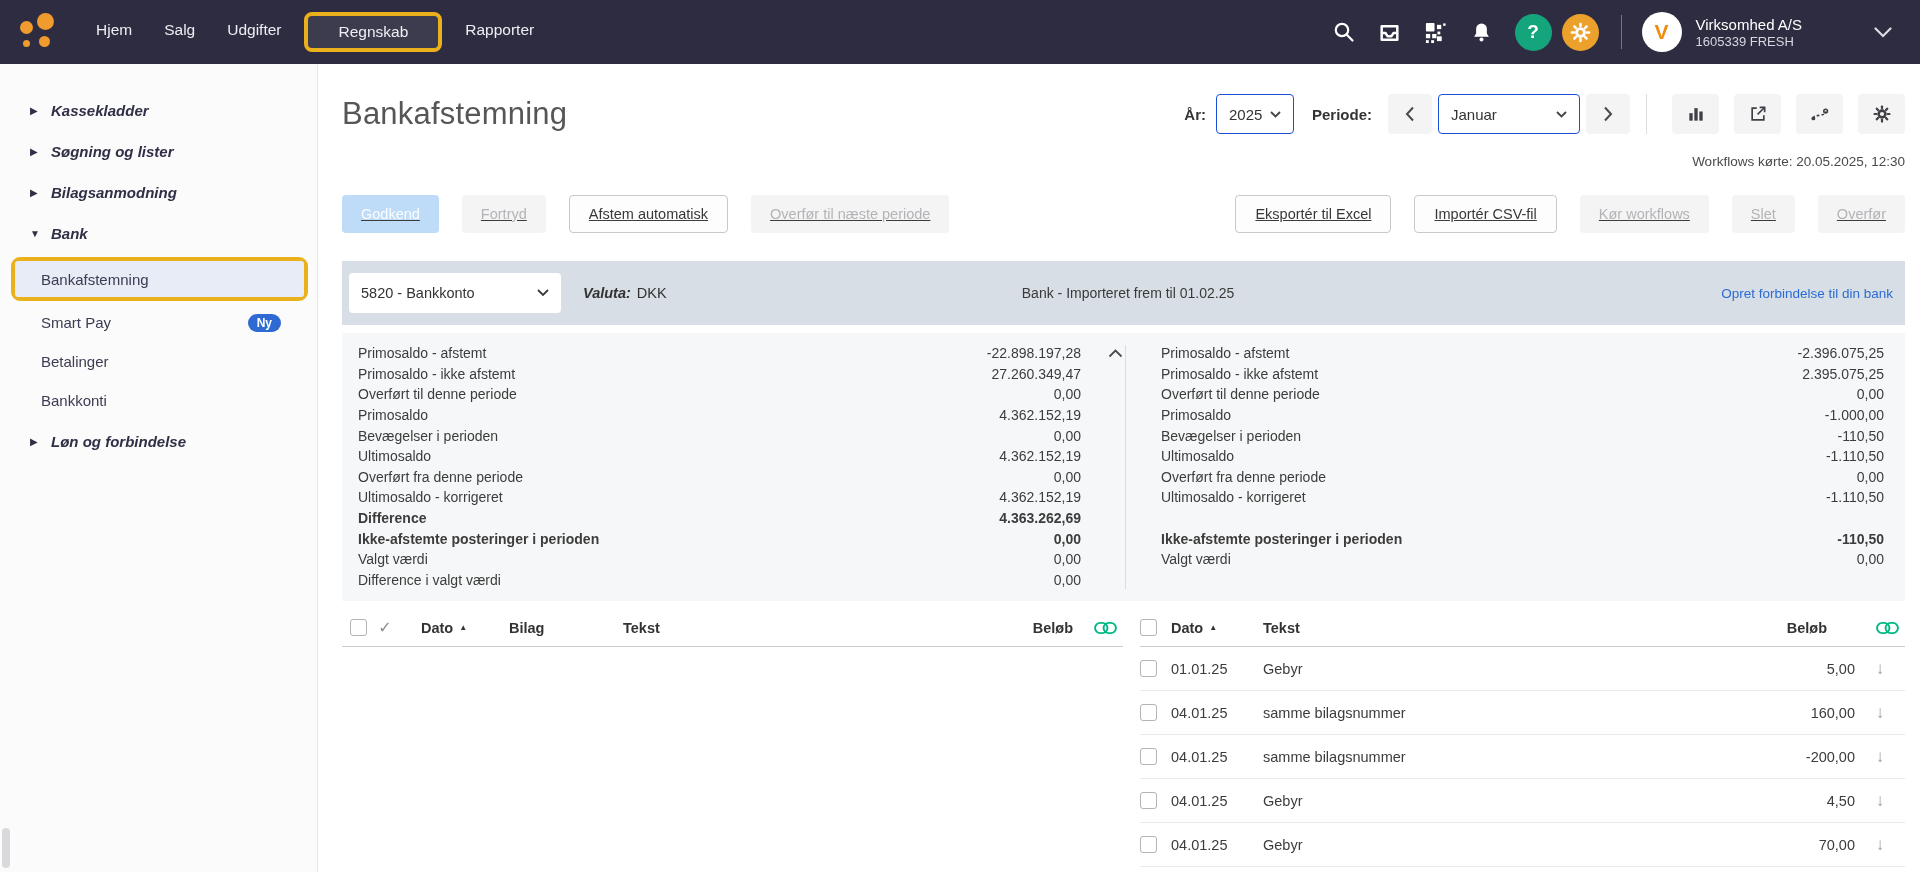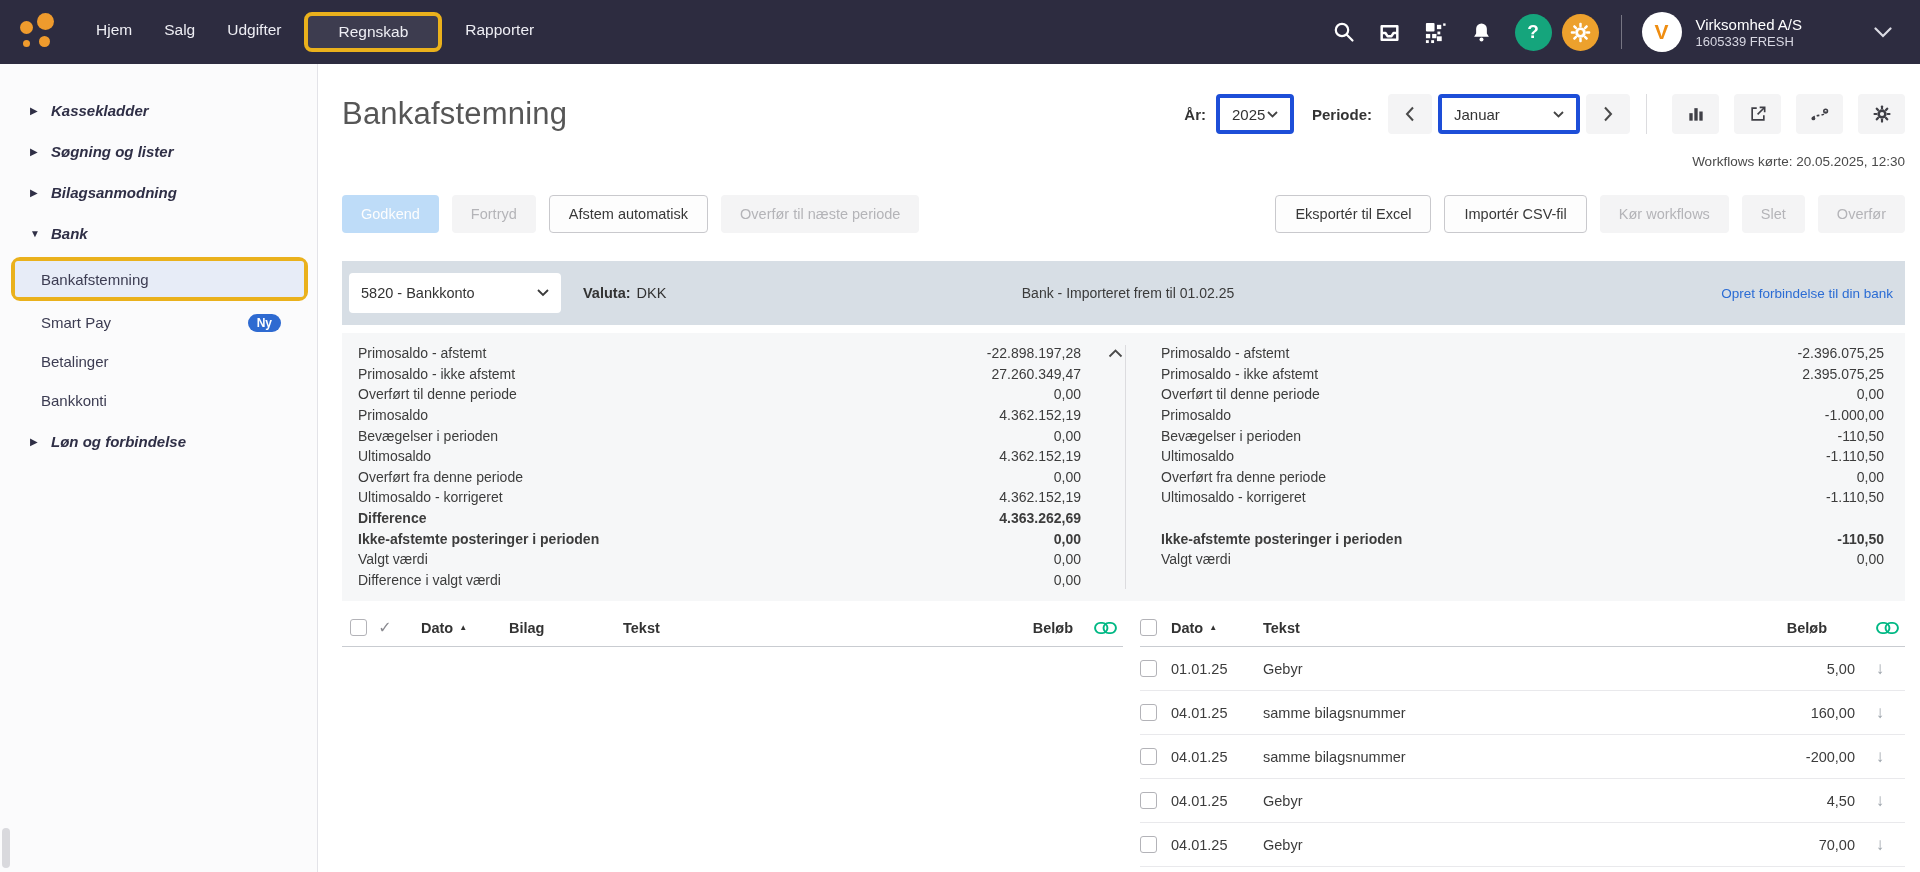--- a/index.html
+++ b/index.html
@@ -42,42 +42,42 @@
   .ann-box { border:4px solid #eab11c; border-radius:9px; margin:3px 9px 3px 11px; }
   .ann-box .side-child { background:#e7ecf7; border-radius:3px; padding-left:26px; height:36px; margin:0; }
   .badge { margin-left:auto; margin-right:36px; background:#2e6ad1; color:#fff; font-size:12px; font-weight:bold; padding:2px 9px; border-radius:10px; }
   .side-scroll-thumb { position:absolute; left:2px; bottom:4px; width:8px; height:40px; background:#d9d9dd; border-radius:4px; }
 
   
   .page-header { display:flex; align-items:center; justify-content:space-between; padding:26px 15px 0 24px; height:74px; }
   .page-title { font-size:31px; font-weight:400; color:#565656; letter-spacing:.2px; }
   .controls { display:flex; align-items:center; }
   .ctl-label { font-size:15px; font-weight:bold; color:#333; margin:0 10px 0 18px; }
-  .select { height:40px; background:#fff; border:4px solid #1d4ed8; border-radius:4px; display:flex; align-items:center; justify-content:space-between; padding:0 12px; font-size:15px; color:#333; cursor:pointer; }
+  .select { height:40px; background:#fff; border:1px solid #1d4ed8; border-radius:4px; display:flex; align-items:center; justify-content:space-between; padding:0 12px; font-size:15px; color:#333; cursor:pointer; }
   .select.year { width:78px; }
   .select.period { width:142px; }
   .sq-btn { height:40px; width:44px; background:#f4f4f5; border:none; border-radius:4px; display:flex; align-items:center; justify-content:center; cursor:pointer; margin:0 6px; }
   .v-div { width:1px; height:40px; background:#dcdcdf; margin:0 10px; }
   .icon-btn { height:40px; width:47px; background:#f4f4f5; border:none; border-radius:4px; display:flex; align-items:center; justify-content:center; cursor:pointer; margin-left:15px; }
   .workflows-note { text-align:right; padding-right:15px; margin-top:16px; font-size:13.5px; color:#4a4a4a; height:18px; }
 
   
   .toolbar { display:flex; margin:23px 15px 0 24px; }
-  .tb-left, .tb-right { display:flex; gap:13px; }
+  .tb-left, .tb-right { display:flex; gap:23px;text-decoration:underline; }
   .tb-right { margin-left:auto; }
   .btn { height:38px; padding:0 19px; border-radius:4px; font-size:14.5px; font-family:inherit; cursor:pointer; white-space:nowrap; }
   .btn.primary-disabled { background:#bedcf8; color:#fdfdfd; border:none; }
   .btn.default { background:#fdfdfd; color:#383838; border:1px solid #c9c9cd; }
   .btn.disabled { background:#f4f4f5; color:#b4b4b8; border:none; }
 
   
   .bankbar { margin:28px 15px 0 24px; height:64px; background:#d7dee5; display:flex; align-items:center; position:relative; padding:0 12px 0 7px; }
   .select.bank { width:212px; border:none; font-size:14.5px; }
   .valuta { font-size:14.5px; color:#333; margin-left:22px; }
-  .valuta b { margin-right:6px; }
+  .valuta b { margin-right:6px;font-style:italic; }
   .bank-status { position:absolute; left:476px; width:620px; text-align:center; font-size:14px; color:#3a3a3a; }
   .bank-link { margin-left:auto; font-size:13.5px; color:#2b6cd4; cursor:pointer; text-decoration:none; }
 
   
   .summary { margin:8px 15px 0 24px; height:268px; background:#f6f7f8; display:flex; position:relative; padding:10px 0; }
   .sum-col { flex:1; }
   .sum-col.left  { padding:0 44px 0 16px; }
   .sum-col.right { padding:0 21px 0 35px; }
   .sum-divider { width:1px; background:#dcdcdf; margin:2px 0; }
   .sum-row { display:flex; justify-content:space-between; height:20.6px; font-size:14px; color:#3c3c3c; align-items:center; }

